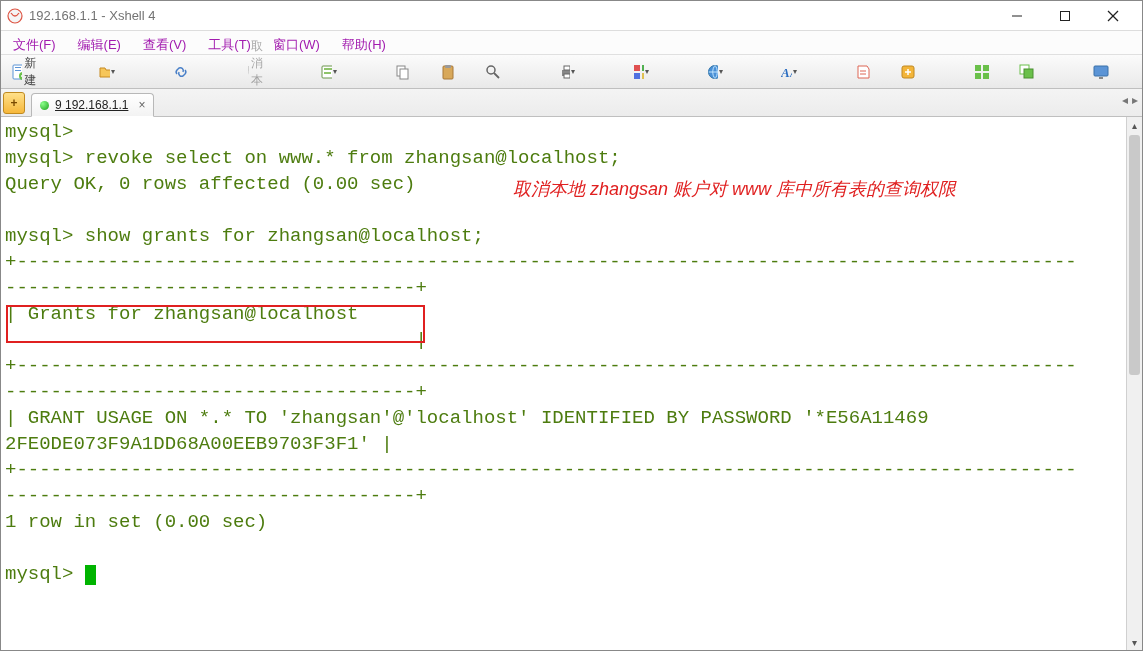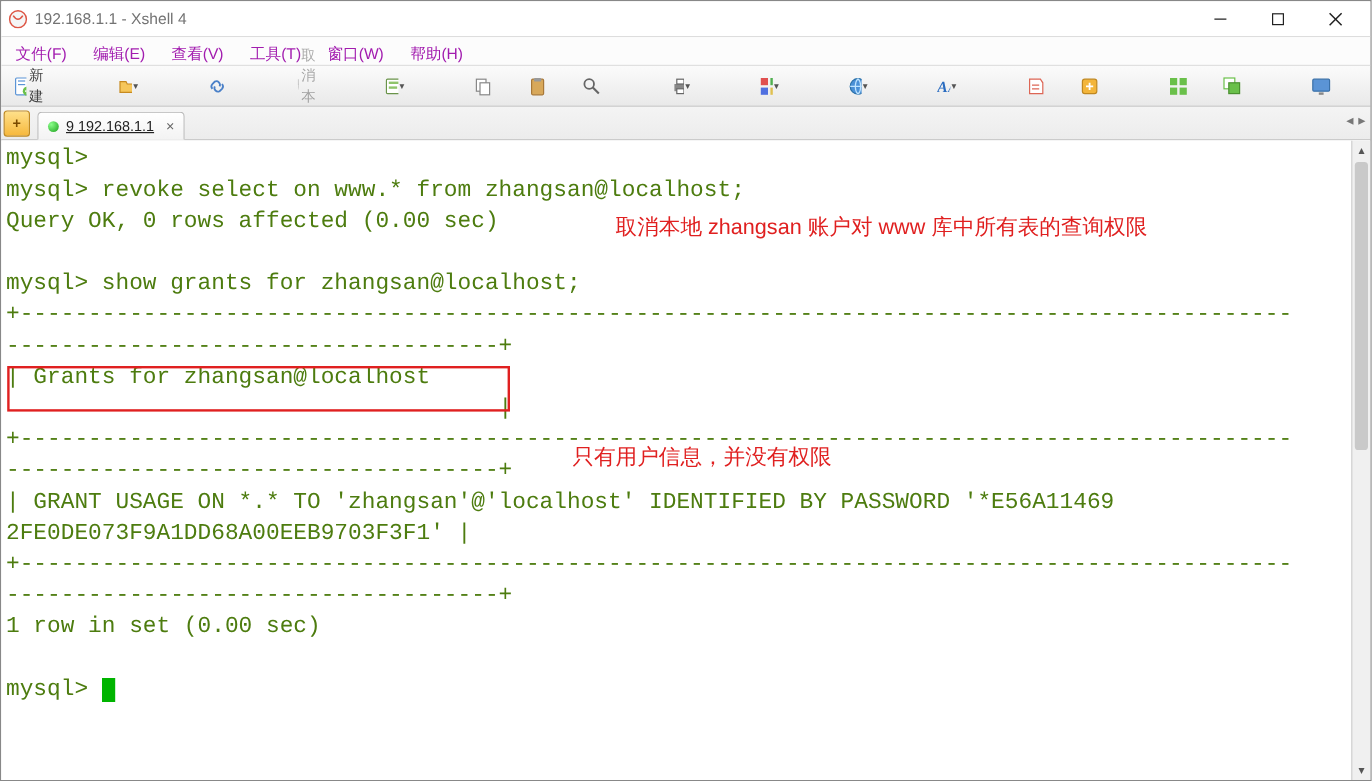--- a/index.html
+++ b/index.html
@@ -24,21 +24,21 @@
   .tab { height:24px; background:linear-gradient(#fff,#f3f3f3); border:1px solid #b8b8b8; border-bottom:1px solid #fff; border-radius:4px 4px 0 0; display:flex; align-items:center; padding:0 8px; gap:6px; font-size:12px; color:#222; position:relative; top:1px;}
   .tab .led { width:9px; height:9px; border-radius:50%; background:radial-gradient(circle at 30% 30%,#8aff8a,#1da01d); }
   .tab .tab-text { text-decoration:underline; }
   .tab .close { color:#666; font-size:12px; margin-left:4px;}
   .strip-arrows { position:absolute; right:4px; top:4px; display:flex; gap:4px; color:#777;}
   .terminal-wrap { position:relative; height:calc(100% - 30px - 24px - 34px - 28px); overflow:hidden; background:#fff; }
   .terminal { position:relative; width:100%; height:100%; overflow-y:auto; padding:2px 4px 10px 4px;
     font-family:"Courier New",monospace; font-size:19px; line-height:26px; color:#4d7c0f; white-space:pre-wrap; word-break:break-all;}
   .cursor-block { display:inline-block; width:11px; height:20px; background:#00b400; vertical-align:text-bottom; }
   .redbox { position:absolute; border:2px solid #e02020; pointer-events:none; }
-  .annot { position:absolute; color:#e02020; font-family:"Microsoft YaHei",sans-serif; font-size:18px; white-space:nowrap; pointer-events:none;}
+  .annot { position:absolute; color:#e02020; font-family:"Microsoft YaHei",sans-serif; font-size:18px; white-space:nowrap; pointer-events:none;font-style:italic;}
   .scrollbar-v { position:absolute; right:0; top:0; bottom:0; width:16px; background:#f0f0f0; border-left:1px solid #d0d0d0;}
   .sb-arrow { height:16px; display:flex; align-items:center; justify-content:center; color:#555; font-size:10px;}
   .sb-thumb { position:absolute; left:2px; right:2px; background:#c9c9c9; border-radius:3px;}
   svg { display:block; }
 </style>
 </head>
 <body>
 
 <div class="titlebar">
   <span class="app-icon">
@@ -253,20 +253,19 @@
 <span>2FE0DE073F9A1DD68A00EEB9703F3F1' |</span>
 <span>+---------------------------------------------------------------------------------------------</span>
 <span>------------------------------------+</span>
 <span>1 row in set (0.00 sec)</span>
 <span></span>
 <span>mysql&gt; </span><span class="cursor-block"></span>
 </div>
 
   <div class="redbox" style="left:5px; top:188px; width:419px; height:38px;"></div>
   <div class="annot" style="left:512px; top:60px;">取消本地 zhangsan 账户对 www 库中所有表的查询权限</div>
-  <div class="annot" style="left:476px; top:252px;">只有用户信息，并没有权限</div>
 
   <div class="scrollbar-v">
     <div class="sb-arrow">▴</div>
     <div class="sb-thumb" style="top:18px; height:240px;"></div>
     <div class="sb-arrow" style="position:absolute;bottom:0;left:0;right:0">▾</div>
   </div>
 </div>
 
 </body></html>

